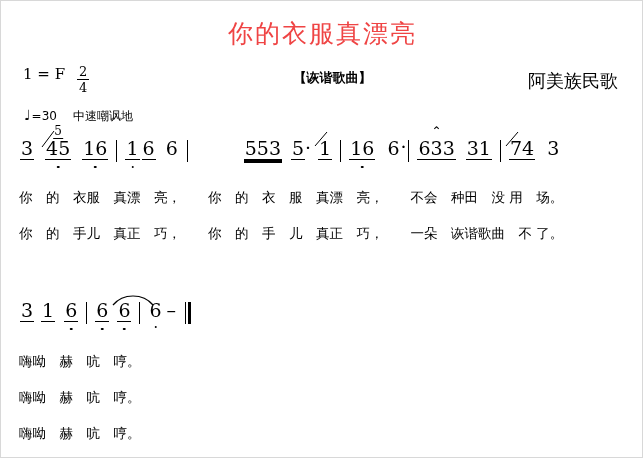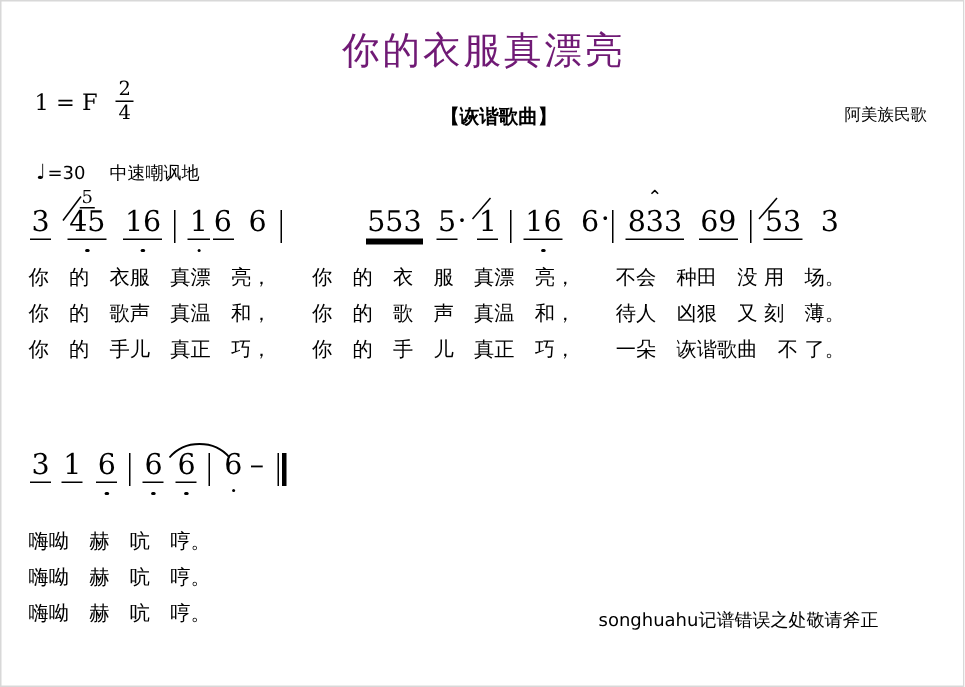--- a/index.html
+++ b/index.html
@@ -24,30 +24,30 @@
   }
   .title {
     position: absolute;
     top: 16px;
     left: 0;
     width: 643px;
     text-align: center;
     font-family: "DejaVu Serif", serif;
     font-size: 25px;
     letter-spacing: 2px;
-    color: #701a75;
+    color: #ef4444;
   }
   .key-sig {
     position: absolute;
     left: 22px;
-    top: 52px;
+    top: 64px;
     font-family: "DejaVu Serif", serif;
     font-size: 15px;
     display: flex;
-    align-items: center;
+    align-items: flex-start;
   }
   .key-sig .eq {
     margin-right: 2px;
   }
   .meter {
     display: inline-block;
     margin-left: 10px;
     position: relative;
     text-align: center;
     font-size: 13px;
@@ -69,21 +69,21 @@
     left: 10px;
     width: 643px;
     text-align: center;
     font-size: 13px;
     font-weight: bold;
   }
   .credit {
     position: absolute;
     top: 68px;
     right: 24px;
-    font-size: 11px;
+    font-size: 18px;
   }
   .tempo {
     position: absolute;
     left: 22px;
     top: 106px;
     font-size: 12px;
     display: flex;
     align-items: baseline;
   }
   .tempo .note {
@@ -206,20 +206,21 @@
   .lyrics {
     position: relative;
     font-family: "DejaVu Sans", sans-serif;
     font-size: 13.5px;
     letter-spacing: 0px;
     white-space: nowrap;
   }
   .lyrics-row {
     height: 24px;
     line-height: 24px;
+    margin-top: 12px;
   }
   .footnote {
     position: absolute;
     left: 398px;
     top: 404px;
     font-size: 12px;
   }
 </style>
 </head>
 <body>
@@ -278,38 +279,37 @@
 
       <span class="barline"></span>
 
       <span class="note u1 dot-under"><span class="num">16</span></span>
       <span class="note dot-right" style="margin-left:10px;"><span class="num">6</span></span>
 
       <span class="barline"></span>
 
       <span class="note u1">
         <span class="sup">⌃</span>
-        <span class="num">833</span>
+        <span class="num">633</span>
       </span>
-      <span class="note u1" style="margin-left:9px;"><span class="num">69</span></span>
+      <span class="note u1" style="margin-left:9px;"><span class="num">31</span></span>
 
       <span class="barline"></span>
 
       <span class="note u1">
-        <span class="num">53</span>
+        <span class="num">74</span>
         <svg class="slash" viewBox="0 0 16 20">
           <path d="M1,17 L13,3" stroke="#000" stroke-width="1" fill="none"></path>
         </svg>
       </span>
       <span class="note" style="margin-left:10px;"><span class="num">3</span></span>
     </div>
 
     <div class="lyrics">
       <div class="lyrics-row">你　的　衣服　真漂　亮，　　你　的　衣　服　真漂　亮，　　不会　种田　没 用　场。</div>
-      <div class="lyrics-row">你　的　歌声　真温　和，　　你　的　歌　声　真温　和，　　待人　凶狠　又 刻　薄。</div>
       <div class="lyrics-row">你　的　手儿　真正　巧，　　你　的　手　儿　真正　巧，　　一朵　诙谐歌曲　不 了。</div>
     </div>
   </div>
 
   <div class="system system2">
 
     <div class="notes" style="position:relative;">
       <span class="note u1"><span class="num">3</span></span>
       <span class="note u1" style="margin-left:6px;"><span class="num">1</span></span>
       <span class="note u1 dot-under" style="margin-left:8px;"><span class="num">6</span></span>
@@ -331,15 +331,14 @@
       </svg>
     </div>
 
     <div class="lyrics" style="margin-top:14px;">
       <div class="lyrics-row">嗨呦　赫　吭　哼。</div>
       <div class="lyrics-row">嗨呦　赫　吭　哼。</div>
       <div class="lyrics-row">嗨呦　赫　吭　哼。</div>
     </div>
   </div>
 
-  <div class="footnote">songhuahu记谱错误之处敬请斧正</div>
 
 </div>
 
 </body></html>

